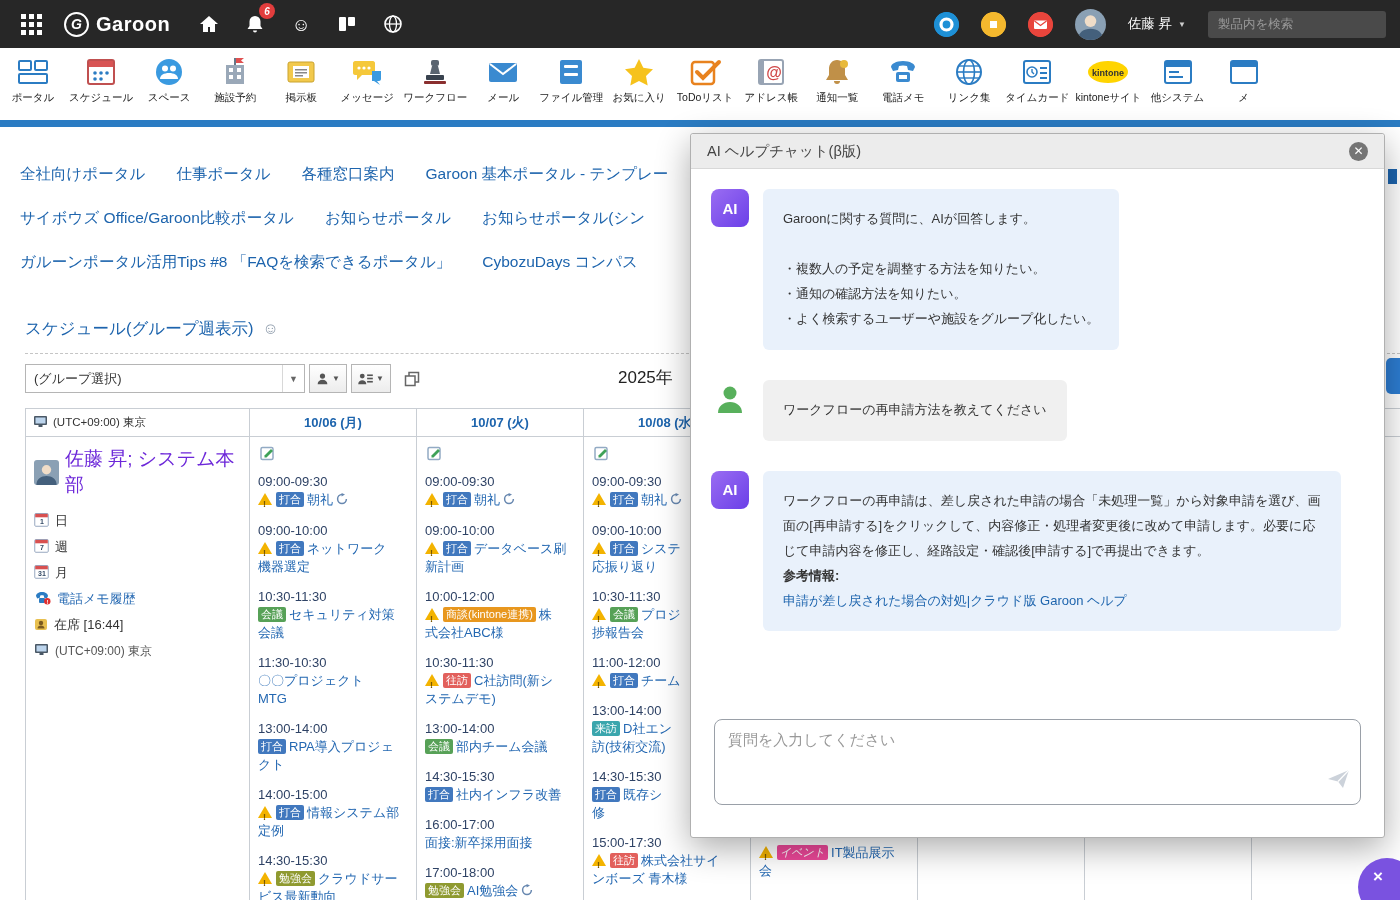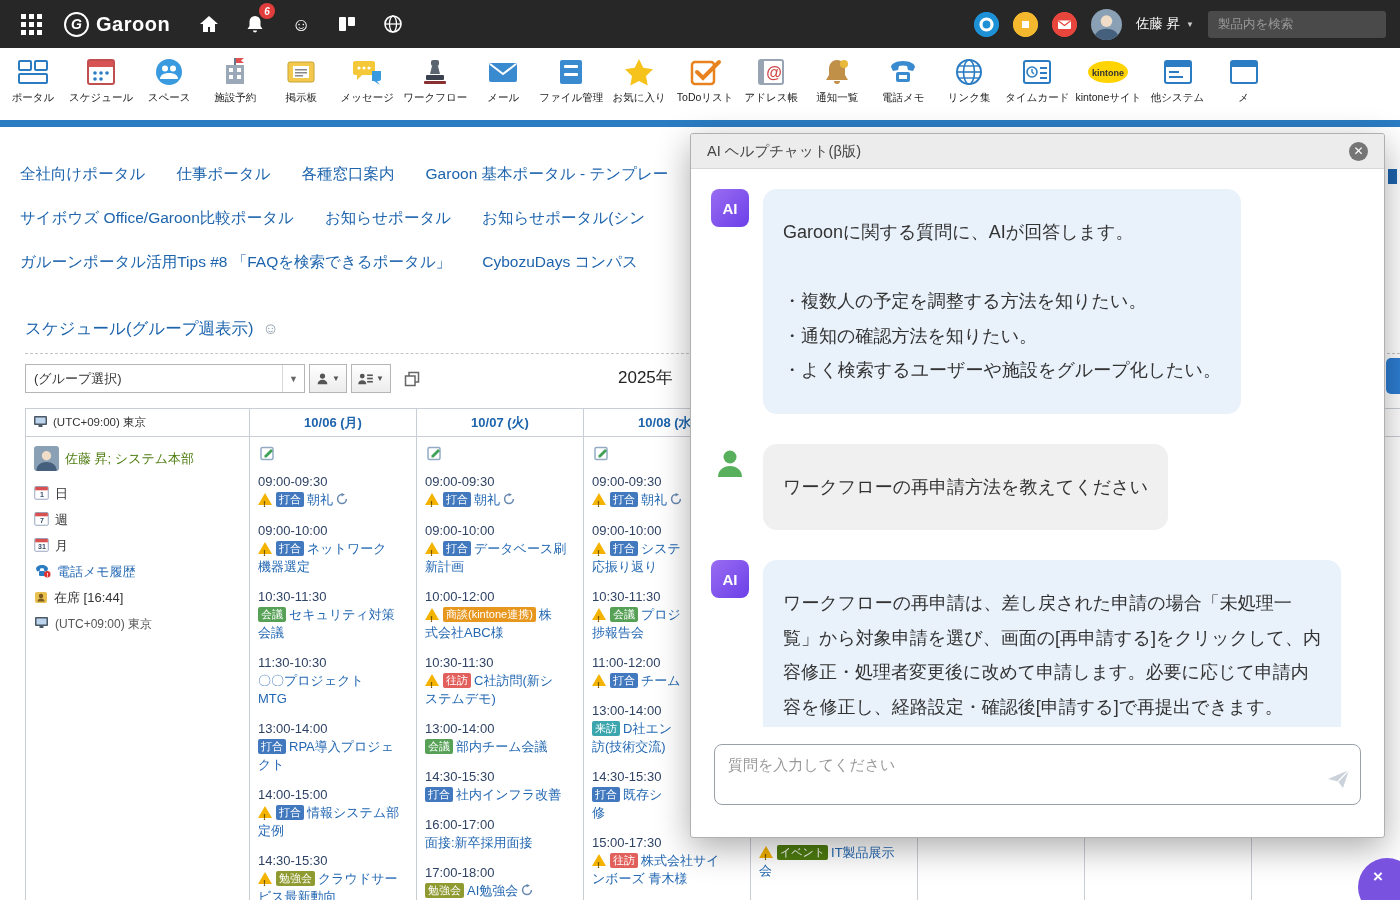--- a/index.html
+++ b/index.html
@@ -7,21 +7,21 @@
 .page{position:relative;width:1400px;height:900px;overflow:hidden;background:#fff}
 
 
 .topbar{position:absolute;top:0;left:0;width:1400px;height:48px;background:#272727;display:flex;align-items:center;padding:0 14px;gap:12px;z-index:30}
 .tb-ic{width:34px;height:34px;display:flex;align-items:center;justify-content:center;position:relative;cursor:pointer}
 .logo{display:flex;align-items:center;gap:7px;margin:0 10px 0 4px;cursor:pointer}
 .logo-g{width:25px;height:25px;border:2px solid #fff;border-radius:50%;color:#fff;font-weight:bold;font-size:14px;display:flex;align-items:center;justify-content:center}
 .logo b{color:#fff;font-size:20px;letter-spacing:.5px;font-weight:bold}
 .nbadge{position:absolute;top:-4px;right:-3px;min-width:16px;height:16px;border-radius:8px;background:#e23d3d;color:#fff;font-size:10px;font-weight:bold;display:flex;align-items:center;justify-content:center;padding:0 4px}
 .smiley{font-size:19px;color:#fff;line-height:1}
-.tb-right{margin-left:auto;display:flex;align-items:center;gap:14px}
+.tb-right{margin-left:auto;display:flex;align-items:center;gap:22px}
 .tc{width:25px;height:25px;border-radius:50%;display:flex;align-items:center;justify-content:center;cursor:pointer;overflow:hidden}
 .tc.c1{background:#1e90d6}.tc.c2{background:#f4b82e}.tc.c3{background:#e8453c}
 .avatar{width:31px;height:31px;border-radius:50%;overflow:hidden;cursor:pointer;flex:0 0 31px}
 .uname{color:#fff;font-size:13.5px;cursor:pointer;display:flex;align-items:center;gap:6px;white-space:nowrap}
 .caret{font-size:8px;color:#ccc}
 .search input{width:178px;height:27px;background:#4a4a4a;border:none;border-radius:3px;color:#ddd;font-size:12.5px;padding:0 10px;outline:none;font-family:inher}
 .search input::placeholder{color:#999}
 
 
 .appbar{position:absolute;top:48px;left:0;width:1400px;height:79px;background:#fff;border-bottom:7px solid #2b7cc3;display:flex;overflow:hidden}
@@ -50,21 +50,21 @@
 .date{position:absolute;top:366px;left:618px;font-size:17px;font-weight:normal;color:#222;white-space:nowrap}
 
 
 .cal{position:absolute;top:408px;left:25px;width:1394px;display:grid;grid-template-columns:225px repeat(7,167px);grid-template-rows:29px 470px}
 .hc{border:1px solid #c9ced4;border-left:none;background:#fff;display:flex;align-items:center;justify-content:center;font-size:13px;font-weight:bold;color:#1d64ad;cursor:pointer}
 .hc.first{border-left:1px solid #c9ced4;justify-content:flex-start;padding-left:7px;gap:5px;font-weight:normal;font-size:11.5px;color:#333;cursor:default}
 .bc{border-right:1px solid #c9ced4;border-bottom:1px solid #c9ced4;background:#fff;padding:6px 8px;overflow:hidden}
 .bc.first{border-left:1px solid #c9ced4}
 .member{display:flex;align-items:center;gap:6px;margin:3px 0 10px}
 .member .ph{width:25px;height:25px;border-radius:3px;overflow:hidden;flex:0 0 25px}
-.member .nm{color:#4d7c0f;font-size:13px;cursor:pointer}
+.member .nm{color:#6d28d9;font-size:19px;cursor:pointer}
 .mi{display:flex;align-items:center;gap:6px;height:26px;font-size:13px;color:#333;cursor:pointer}
 .mi.link .lb{color:#2468b2}
 .mi.muted{color:#555;font-size:12px}
 .edit-row{height:22px;margin-bottom:8px}
 .edit{display:inline-block;margin:2px 0 0 2px;cursor:pointer}
 .ev{margin-bottom:12px;cursor:pointer}
 .ev-time{font-size:13px;color:#2e4265;line-height:18px}
 .ev-line{font-size:13px;line-height:18px;color:#2468b2}
 .ev-badge{display:inline-block;color:#fff;font-size:11px;line-height:15px;padding:0 3px;border-radius:2px;margin-right:3px;vertical-align:1px;white-space:nowrap}
 .ev-title{white-space:pre-line}
@@ -75,25 +75,25 @@
 
 .chat{position:absolute;left:690px;top:133px;width:695px;height:705px;background:#fff;border:1px solid #b0b0b0;border-radius:3px;box-shadow:0 10px 34px rgba(0,0,0,.33);z-index:40}
 .chat-h{height:35px;background:#ececec;border-bottom:1px solid #d8d8d8;display:flex;align-items:center;padding:0 16px;border-radius:3px 3px 0 0}
 .chat-h .t{font-size:14.5px;color:#444}
 .chat-x{margin-left:auto;width:19px;height:19px;border-radius:50%;background:#757575;color:#fff;font-size:12px;display:flex;align-items:center;justify-content:center;cursor:pointer}
 .chat-b{position:absolute;top:35px;left:0;right:0;bottom:110px;padding:20px 20px 0;overflow:hidden}
 .msg{display:flex;align-items:flex-start;gap:14px;margin-bottom:30px}
 .msg.user .bubble{background:#f0f0f0}
 .av-ai{flex:0 0 38px;width:38px;height:38px;border-radius:8px;background:linear-gradient(135deg,#9a6df2,#6b3fe8);color:#fff;font-weight:bold;font-size:15px;display:flex;align-items:center;justify-content:center}
 .av-user{flex:0 0 38px;width:38px;height:38px;display:flex;align-items:center;justify-content:center}
-.bubble{background:#e9f1fb;border-radius:14px;padding:26px 20px;font-size:18px;line-height:1.92;color:#333;max-width:578px}
+.bubble{background:#e9f1fb;border-radius:6px;padding:18px 20px;font-size:13px;line-height:1.92;color:#333;max-width:578px}
 .btext{white-space:pre-line}
 .ref{font-weight:bold}
 .chat-link{color:#1d64ad;cursor:pointer;text-decoration:none;display:inline-block}
-.chat-in{position:absolute;left:23px;right:23px;bottom:32px;height:61px;border:1px solid #9aa0a8;border-radius:8px;padding:11px 60px 11px 13px;font-size:15px;color:#333;resize:none;outline:none;font-family:inherit;background:#fff}
+.chat-in{position:absolute;left:23px;right:23px;bottom:32px;height:86px;border:1px solid #9aa0a8;border-radius:8px;padding:11px 60px 11px 13px;font-size:15px;color:#333;resize:none;outline:none;font-family:inherit;background:#fff}
 .chat-in::placeholder{color:#999}
 .send{position:absolute;right:34px;bottom:48px;cursor:pointer;display:flex}
 
 
 .frag-btn{position:absolute;right:0;top:358px;width:14px;height:36px;background:#2d7dd2;border-radius:5px 0 0 5px}
 .frag-link{position:absolute;right:3px;top:169px;width:9px;height:15px;background:#1d64ad}
 .fab{position:absolute;right:-16px;bottom:-16px;width:58px;height:58px;border-radius:50%;background:#7a52e0;color:#fff;font-size:17px;font-weight:bold;padding:9px 0 0 15px;z-index:50;cursor:pointer}
 </style>
 </head>
 <body>
@@ -667,21 +667,21 @@
           </div>
         </div>
       </div>
       <div class="bc">
         <div class="edit-row"><span class="edit"><svg width="16" height="16">
               <rect x="1" y="2.5" width="12" height="12" rx="1.5" fill="#fff" stroke="#92aac4" stroke-width="1.5"></rect>
               <path d="M4.5 10.5L11 4l2 2-6.5 6.5H4.5z" fill="#3fa258"></path>
             </svg></span></div>
         <div class="evs" style="padding-top: 371px;">
           <div class="ev">
-            <div class="ev-line"><span class="warn"></span><span class="ev-badge" style="background: #4d7c0f;">イベント</span><span class="ev-title">IT製品展示
+            <div class="ev-line"><span class="warn"></span><span class="ev-badge" style="background: #ec4899; font-style: italic;">イベント</span><span class="ev-title">IT製品展示
 会</span></div>
           </div>
         </div>
       </div>
       <div class="bc">
         <div class="edit-row"><span class="edit"><svg width="16" height="16">
               <rect x="1" y="2.5" width="12" height="12" rx="1.5" fill="#fff" stroke="#92aac4" stroke-width="1.5"></rect>
               <path d="M4.5 10.5L11 4l2 2-6.5 6.5H4.5z" fill="#3fa258"></path>
             </svg></span></div>
         <div class="evs"></div>

